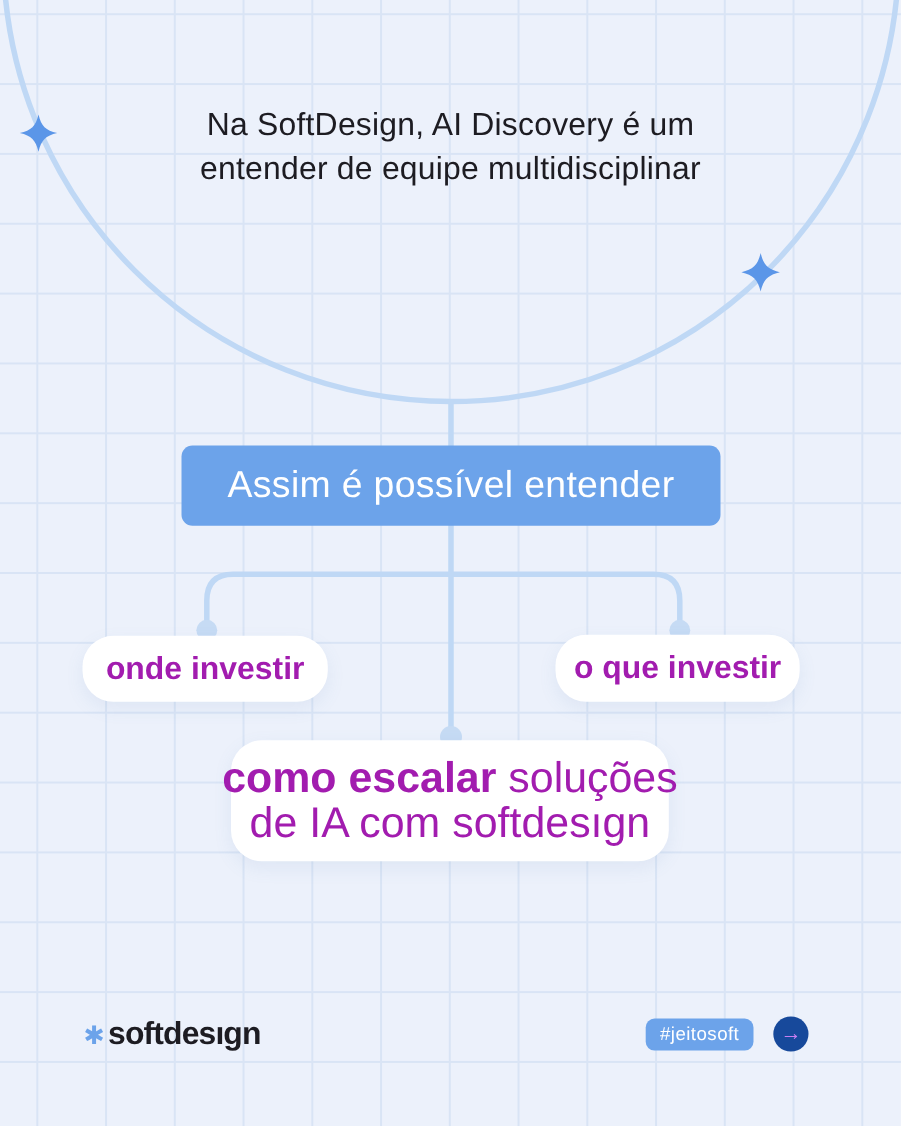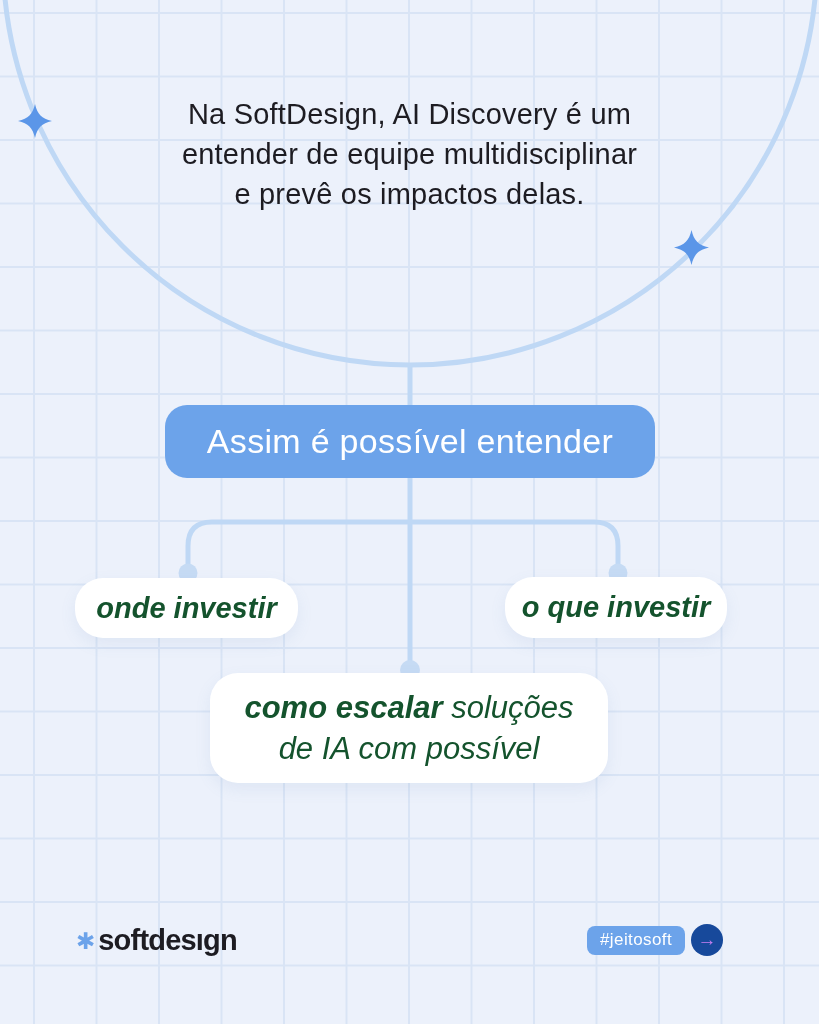--- a/index.html
+++ b/index.html
@@ -20,51 +20,50 @@
 
   .intro{
     position:absolute;top:94px;left:0;width:819px;
     text-align:center;color:#1D1C22;
     font-size:29px;line-height:40px;font-weight:500;letter-spacing:0.2px;
   }
   .intro div{white-space:nowrap;}
 
   .root-pill{
     position:absolute;left:165px;top:405px;width:490px;height:73px;
-    background:#6CA3EA;border-radius:22px;
+    background:#6CA3EA;border-radius:10px;
     color:#FFFFFF;font-size:34px;font-weight:500;letter-spacing:0.3px;
     display:flex;align-items:center;justify-content:center;
   }
 
   .node{
     position:absolute;background:#FFFFFF;border-radius:28px;
-    color:#14532d;display:flex;align-items:center;justify-content:center;
+    color:#a21caf;display:flex;align-items:center;justify-content:center;
     box-shadow:0 6px 16px rgba(96,136,191,0.10);
-    font-style:italic;
   }
   .node-left{left:75px;top:578px;width:223px;height:60px;font-size:29px;font-weight:700;}
   .node-right{left:505px;top:577px;width:222px;height:61px;font-size:29px;font-weight:700;}
   .node-center{
     left:210px;top:673px;width:398px;height:110px;
-    font-size:31px;line-height:41px;font-weight:500;
+    font-size:39px;line-height:41px;font-weight:500;
     flex-direction:column;text-align:center;
   }
   .node-center .line{white-space:nowrap;}
   .node-center b{font-weight:800;}
 
   .brand{
     position:absolute;left:76px;top:922px;height:36px;
     display:flex;align-items:center;gap:3px;
   }
   .brand-icon{color:#6CA3EA;font-size:23px;line-height:1;transform:translateY(1px);}
   .brand-text{font-size:29px;font-weight:800;color:#1D1C22;letter-spacing:-0.8px;}
 
   .footer-right{
     position:absolute;left:587px;top:924px;
-    display:flex;align-items:center;gap:6px;
+    display:flex;align-items:center;gap:18px;
   }
   .hashtag{
     background:#6CA3EA;color:#FFFFFF;border-radius:8px;
     height:29px;padding:0 13px;font-size:17px;font-weight:500;letter-spacing:0.4px;
     display:flex;align-items:center;
   }
   .arrow-circle{
     width:32px;height:32px;border-radius:50%;background:#17499B;
     color:#C97FF2;font-size:19px;font-weight:bold;
     display:flex;align-items:center;justify-content:center;
@@ -90,32 +89,31 @@
     <circle cx="618" cy="573" r="9.5" fill="#C6DBF4"></circle>
     <circle cx="410" cy="670" r="10" fill="#C6DBF4"></circle>
 
     <path fill="#5B96E8" transform="translate(18,104)" d="M17 0C19.5 10.5 23.5 14.5 34 17C23.5 19.5 19.5 23.5 17 34C14.5 23.5 10.5 19.5 0 17C10.5 14.5 14.5 10.5 17 0Z"></path>
     <path fill="#5B96E8" transform="translate(674,230)" d="M17.5 0C20 10.8 24.2 14.9 35 17.5C24.2 20.1 20 24.2 17.5 35C15 24.2 10.8 20.1 0 17.5C10.8 14.9 15 10.8 17.5 0Z"></path>
   </svg>
 
   <div class="intro">
     <div>Na SoftDesign, AI Discovery é um</div>
     <div>entender de equipe multidisciplinar</div>
-    <div>e prevê os impactos delas.</div>
   </div>
 
   <div class="root-pill">Assim é possível entender</div>
 
   <div class="node node-left">onde investir</div>
 
   <div class="node node-right">o que investir</div>
 
   <div class="node node-center">
     <div class="line"><b>como escalar</b><span> soluções</span></div>
-    <div class="line">de IA com possível</div>
+    <div class="line">de IA com softdesıgn</div>
   </div>
 
   <div class="brand">
     <span class="brand-icon">✱</span>
     <span class="brand-text">softdesıgn</span>
   </div>
 
   <div class="footer-right">
     <div class="hashtag">#jeitosoft</div>
     <div class="arrow-circle">

